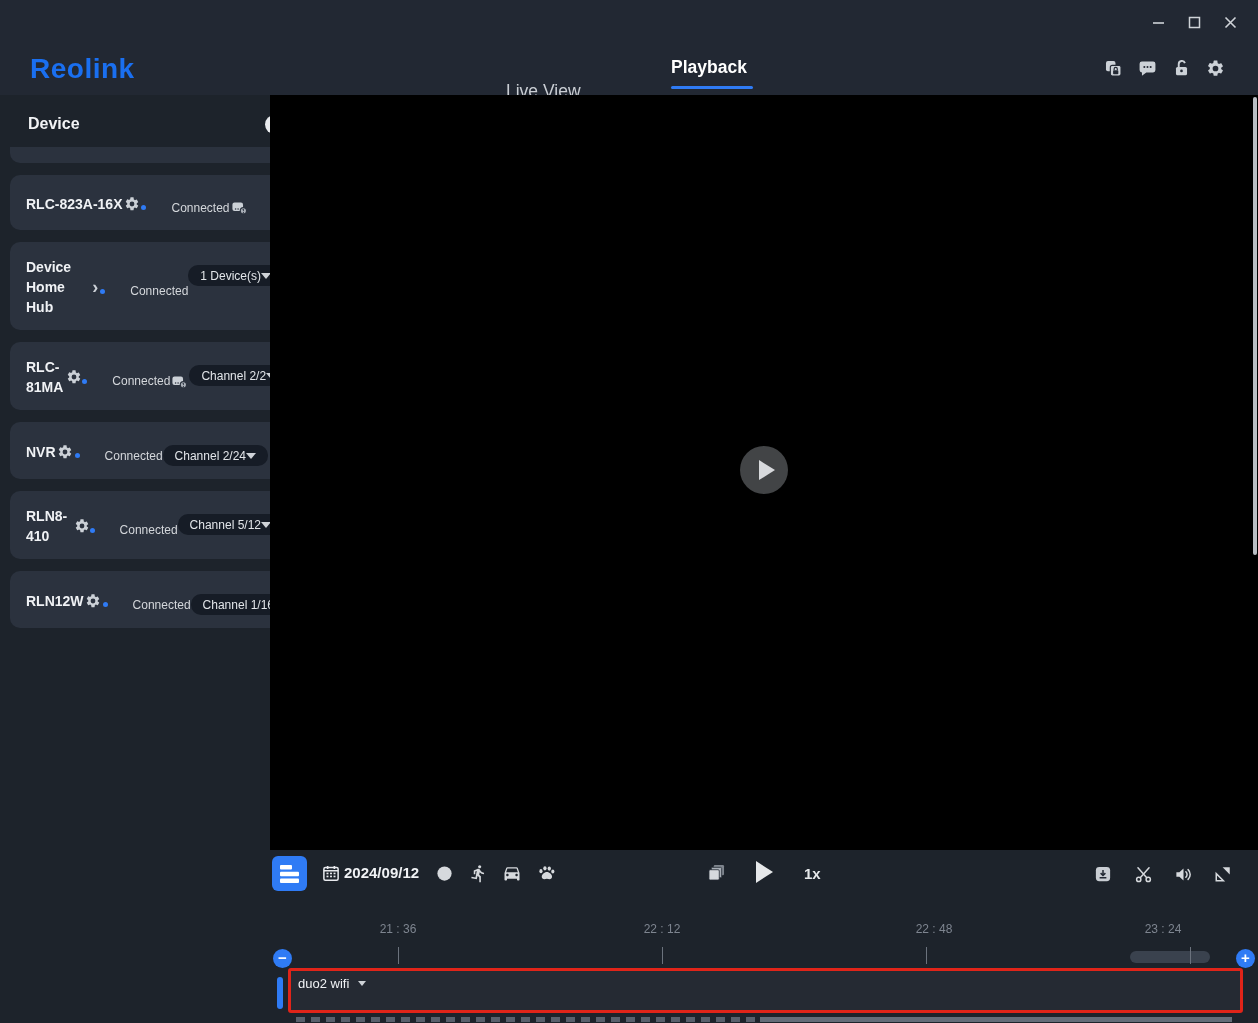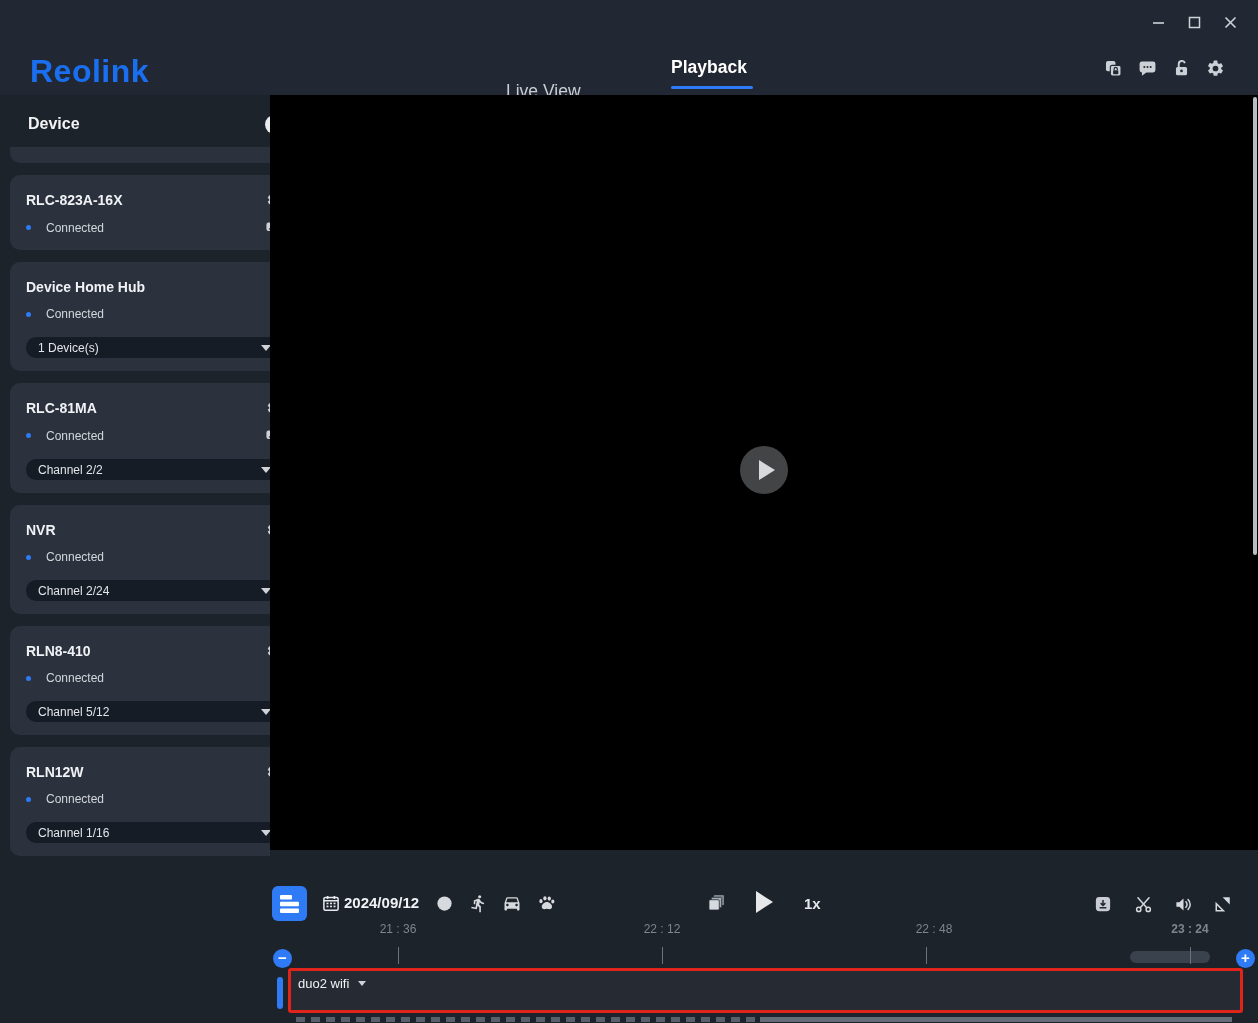--- a/index.html
+++ b/index.html
@@ -8,64 +8,64 @@
     background:#000;font-family:"Liberation Sans","DejaVu Sans",sans-serif;
     -webkit-font-smoothing:antialiased;
   }
   .app{position:absolute;inset:0;background:#1d232b;}
   .frame-glint{position:absolute;left:0;top:0;width:203px;height:2px;background:#4e79a6;}
 
   
   .topbar{position:absolute;left:0;top:0;right:0;height:95px;background:#222833;}
   .win-controls{position:absolute;right:16px;top:10px;display:flex;gap:12px;}
   .win-btn{width:24px;height:24px;display:flex;align-items:center;justify-content:center;cursor:default;}
-  .logo{position:absolute;left:30px;top:53px;font-size:32px;font-weight:bold;color:#1a6ff0;letter-spacing:.5px;}
+  .logo{position:absolute;left:30px;top:53px;font-size:28px;font-weight:bold;color:#1a6ff0;letter-spacing:.5px;}
   .tab{position:absolute;top:57px;font-size:17.5px;color:#c9cdd3;}
   .tab.live{left:506px;margin-top:24px;}
   .tab.playback{left:671px;color:#fff;font-weight:600;}
   .tab-underline{position:absolute;left:671px;top:86px;width:82px;height:3px;border-radius:2px;background:var(--accent,#2f7bf5);}
   .header-actions{position:absolute;right:33px;top:59px;display:flex;gap:15px;align-items:center;}
   .header-actions .hicon{width:19px;height:19px;display:flex;align-items:center;justify-content:center;}
 
   
   .sidebar{position:absolute;left:0;top:95px;width:311px;bottom:0;background:#1d232b;overflow:hidden;}
   .sidebar-header{position:relative;height:52px;}
   .sidebar-title{position:absolute;left:28px;top:20px;font-size:16px;font-weight:bold;color:#f2f3f5;}
   .add-btn{position:absolute;right:27px;top:20px;width:19px;height:19px;border-radius:50%;background:#e9ebee;}
   .add-btn::before,.add-btn::after{content:"";position:absolute;background:#222833;}
   .add-btn::before{left:4.5px;top:8.5px;width:10px;height:2px;}
   .add-btn::after{left:8.5px;top:4.5px;width:2px;height:10px;}
   .device-list{position:absolute;left:10px;right:12px;top:52px;bottom:0;display:flex;flex-direction:column;gap:12px;}
   .partial-card{height:16px;background:#2b323e;border-radius:0 0 10px 10px;flex:none;}
-  .device-card{background:#2b323e;border-radius:10px;padding:15px 16px 13px;flex:none;display:flex;flex-direction:column;}
+  .device-card{background:#2b323e;border-radius:10px;padding:15px 16px 13px;flex:none;display:flex;flex-direction:row;}
   .card-row{display:flex;justify-content:space-between;align-items:center;min-height:20px;}
   .card-row.second{margin-top:8px;min-height:18px;}
   .device-name{font-size:14px;font-weight:bold;color:#f0f2f5;line-height:20px;}
-  .status{display:flex;align-items:center;gap:15px;font-size:12px;color:#d4d7db;}
+  .status{display:flex;align-items:center;gap:25px;font-size:12px;color:#d4d7db;}
   .status-dot{width:5px;height:5px;border-radius:50%;flex:none;}
   .dot-blue{background:#2f7bf5;}
   .dot-red{background:#e03131;}
   .dot-gray{background:#79818c;}
   .device-card.disabled .device-name{color:#6a727d;}
   .device-card.disabled .status{color:#6a727d;}
   .title-icon,.status-icon{display:flex;align-items:center;justify-content:center;width:19px;height:19px;}
   .chev{font-size:18px;font-weight:bold;color:#ccd1d7;line-height:14px;}
-  .device-dropdown{margin-top:14px;height:21px;background:#161c26;border-radius:10px;display:flex;align-items:center;justify-content:space-between;padding:0 12px;font-size:12px;color:#e2e5e9;flex:none;}
+  .device-dropdown{margin-top:8px;height:21px;background:#161c26;border-radius:10px;display:flex;align-items:center;justify-content:space-between;padding:0 12px;font-size:12px;color:#e2e5e9;flex:none;}
   .caret-down{width:0;height:0;border-left:5px solid transparent;border-right:5px solid transparent;border-top:6px solid #cfd3d8;}
   .sidebar-scrollbar{position:absolute;right:5px;top:355px;width:4px;height:128px;border-radius:2px;background:#4d5560;}
 
   
   .main{position:absolute;left:270px;top:95px;right:0;bottom:0;background:#1d232b;}
   .video{position:absolute;left:0;top:0;right:0;height:755px;background:#000;}
   .play-overlay{position:absolute;left:470px;top:351px;width:48px;height:48px;border-radius:50%;background:rgba(158,163,168,.42);}
   .play-overlay .tri{position:absolute;left:19px;top:14px;width:0;height:0;border-top:10px solid transparent;border-bottom:10px solid transparent;border-left:16px solid #d7d9dc;}
   .win-vscrollbar{position:absolute;right:1px;top:97px;width:4px;height:458px;border-radius:2px;background:#b9bdc3;}
 
   
-  .controls{position:absolute;left:0;top:755px;right:0;height:55px;margin-top:30px;}
+  .controls{position:absolute;left:0;top:755px;right:0;height:55px;}
   .btn-timeline-view{position:absolute;left:2px;top:6px;width:35px;height:35px;border-radius:6px;background:var(--accent,#2f7bf5);display:flex;align-items:center;justify-content:center;}
   .cal-icon{position:absolute;left:52px;top:14px;}
   .date-text{position:absolute;left:74px;top:14px;font-size:15px;font-weight:bold;color:#f0f2f5;}
   .filter-icons{position:absolute;left:164px;top:13px;display:flex;gap:14px;align-items:center;}
   .ficon{width:20px;height:20px;display:flex;align-items:center;justify-content:center;}
   .frame-icon{position:absolute;left:437px;top:13px;}
   .play-btn{position:absolute;left:486px;top:11px;width:0;height:0;border-top:11px solid transparent;border-bottom:11px solid transparent;border-left:17px solid #e6e8ea;}
   .speed-text{position:absolute;left:534px;top:15px;font-size:15px;font-weight:bold;color:#e6e8ea;}
   .controls-right{position:absolute;right:25px;top:14px;display:flex;gap:20px;align-items:center;}
 
@@ -414,21 +414,21 @@
 
     <div class="timeline-section">
       <div class="hscrollbar"></div>
       <div id="time-labels">
           <div class="time-label" style="left: 128px;">21 : 36</div>
           <div class="time-tick" style="left: 128px;"></div>
           <div class="time-label" style="left: 392px;">22 : 12</div>
           <div class="time-tick" style="left: 392px;"></div>
           <div class="time-label" style="left: 656px; margin-left: 8px;">22 : 48</div>
           <div class="time-tick" style="left: 656px;"></div>
-          <div class="time-label" style="left: 920px; font-weight: bold;">23 : 24</div>
+          <div class="time-label" style="left: 893px;">23 : 24</div>
           <div class="time-tick" style="left: 920px;"></div>
         </div>
       <div class="btn-zoom out">−</div>
       <div class="btn-zoom in">+</div>
 
       <div class="row-highlight"></div>
       <div class="row-indicator"></div>
 
       <div class="camera-label">
         <span>duo2 wifi</span>

